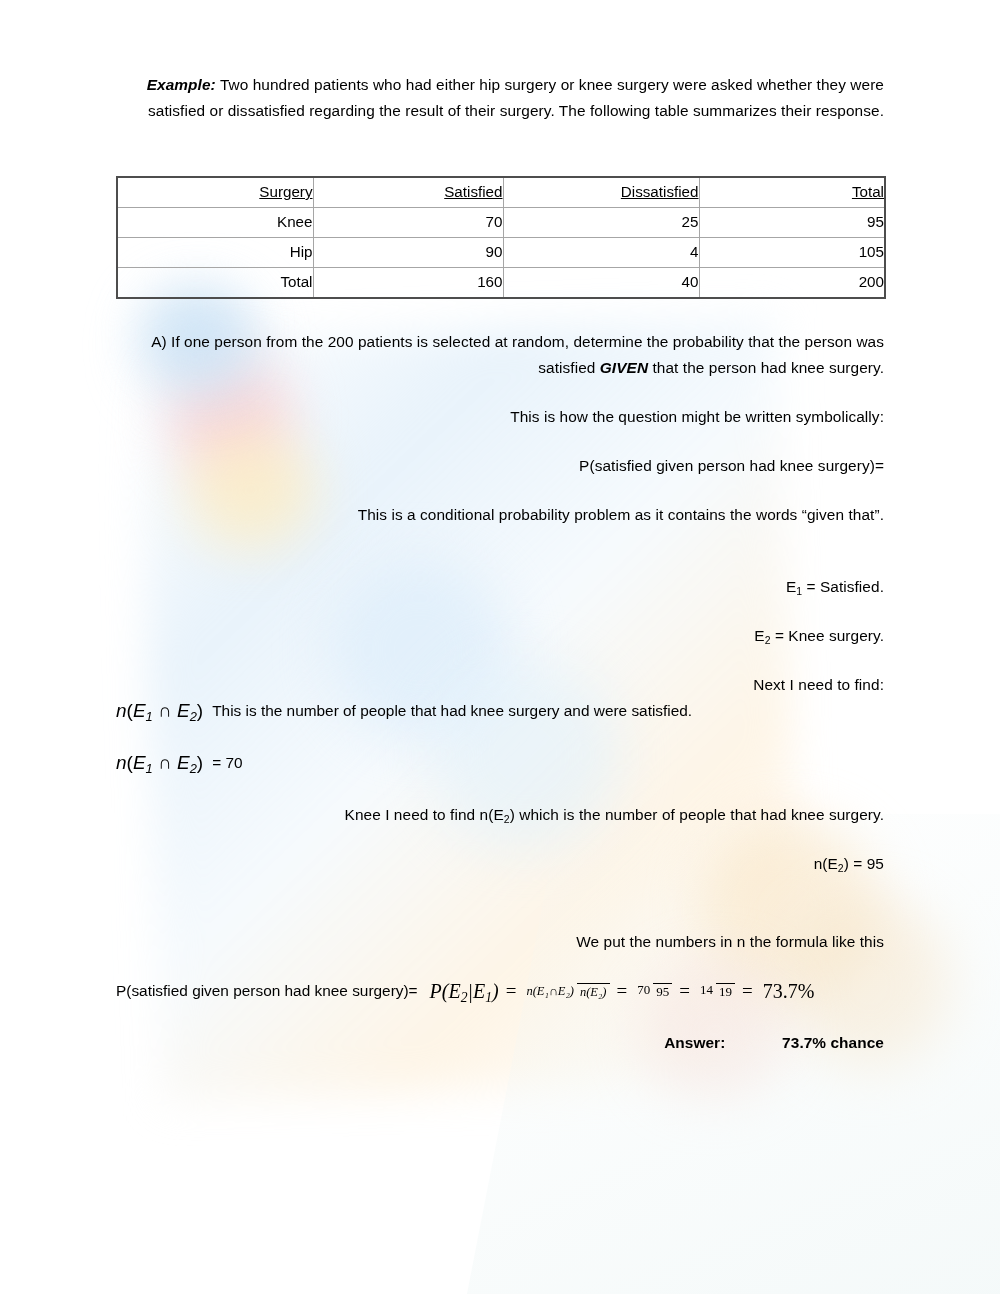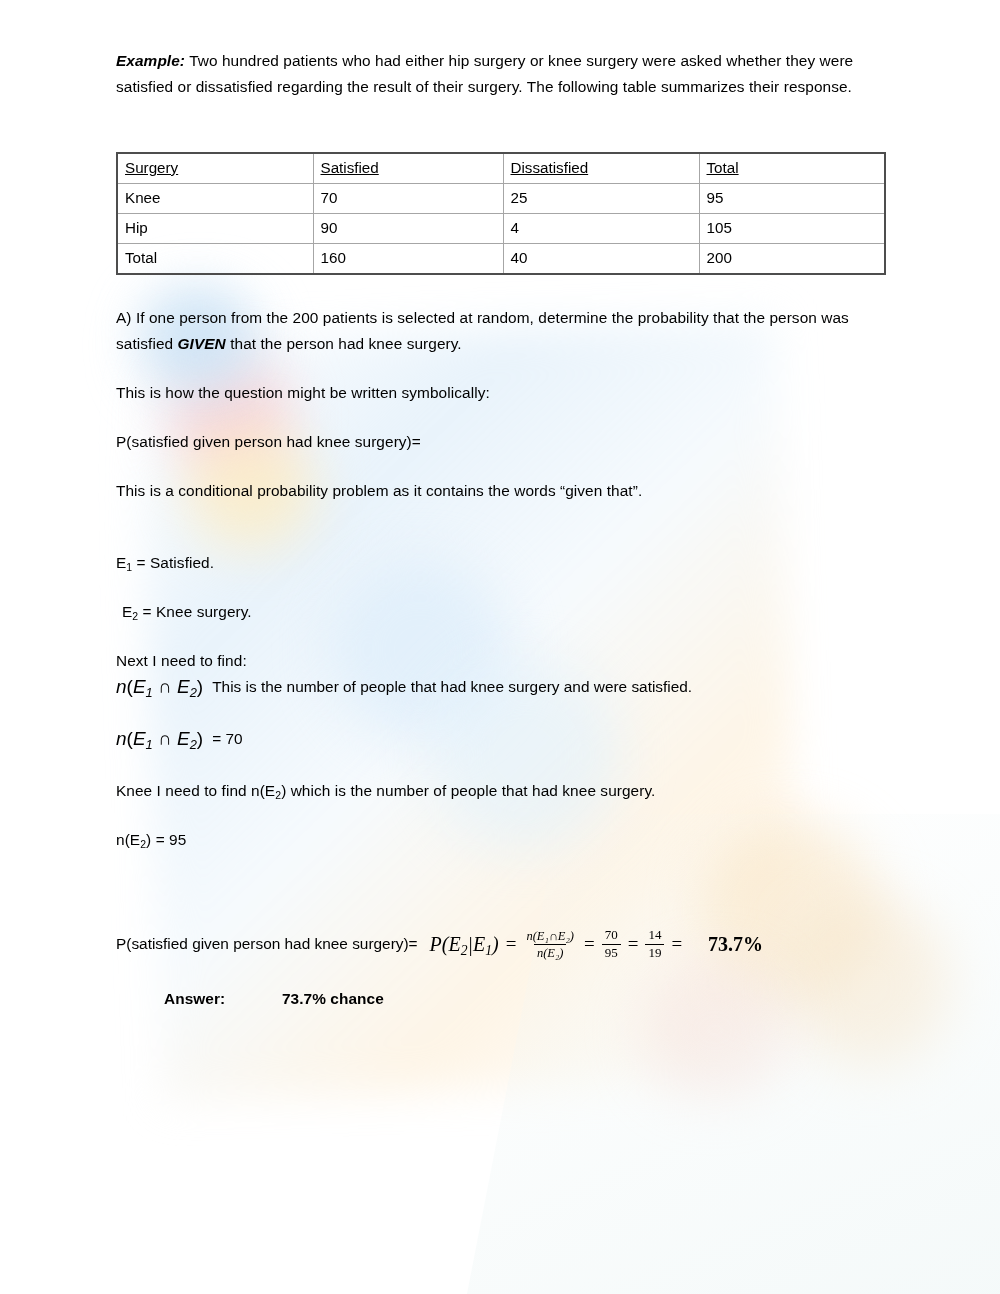--- a/index.html
+++ b/index.html
@@ -53,21 +53,22 @@
     width: 560px;
     height: 620px;
     background: linear-gradient(155deg, rgba(246,250,250,0.0) 0%, rgba(240,247,247,0.85) 100%);
     transform: skewX(-11deg);
   }
 
   
   #content {
     position: relative;
     z-index: 2;
-    padding: 48px 0 0 0;
+    padding: 72px 0 0 0;
+    text-align: right;
   }
   .col {
     margin-left: 116px;
     width: 768px;
   }
 
   p.para {
     font-size: 15.4px;
     line-height: 26px;
     margin: 0;
@@ -137,30 +138,30 @@
     font-family: "Liberation Serif", serif;
     font-style: italic;
     font-size: 20px;
     margin-left: 12px;
     display: flex;
     align-items: center;
   }
   .eq { font-style: normal; margin: 0 7px; font-size: 19px; }
   .frac {
     display: inline-flex;
-    flex-direction: column;
+    flex-direction: row;
     align-items: center;
     vertical-align: middle;
     font-size: 12.5px;
     line-height: 1.12;
   }
   .frac .num { padding: 0 3px 1px 3px; }
   .frac .den { padding: 1px 3px 0 3px; border-top: 1.1px solid #000; }
   .frac.big { font-size: 13px; }
-  .pct { font-style: normal; font-size: 20px; margin-left: 19px; font-weight: bold; }
+  .pct { font-style: normal; font-size: 20px; margin-left: 3px; }
   .nostyle { font-style: normal; }
 </style>
 </head>
 <body>
 
 <div id="page">
 
   <div id="watermark">
     <div class="band"></div>
     <div class="blob" style="left:170px; top:356px; width:120px; height:120px; background:rgba(250,205,210,0.75);"></div>
@@ -266,20 +267,21 @@
       <div class="gap-md"></div>
 
       <p class="para"><span>Knee I need to find n(E</span><sub>2</sub><span>)  which is the number of people that had knee surgery.</span></p>
 
       <div class="gap-sm"></div>
 
       <p class="para"><span>n(E</span><sub>2</sub><span>) = 95</span></p>
 
       <div class="gap-lg"></div>
 
+      <p class="para">We put the numbers in n the formula like this</p>
 
       <div class="gap-sm"></div>
 
       <div class="eqrow">
         <span class="lead">P(satisfied given person had knee surgery)=</span>
         <span class="mpart">
           <span><span>P(E</span><sub>2</sub><span>|E</span><sub>1</sub><span>)</span></span>
           <span class="eq">=</span>
           <span class="frac">
             <span class="num">n(E₁∩E₂)</span>

